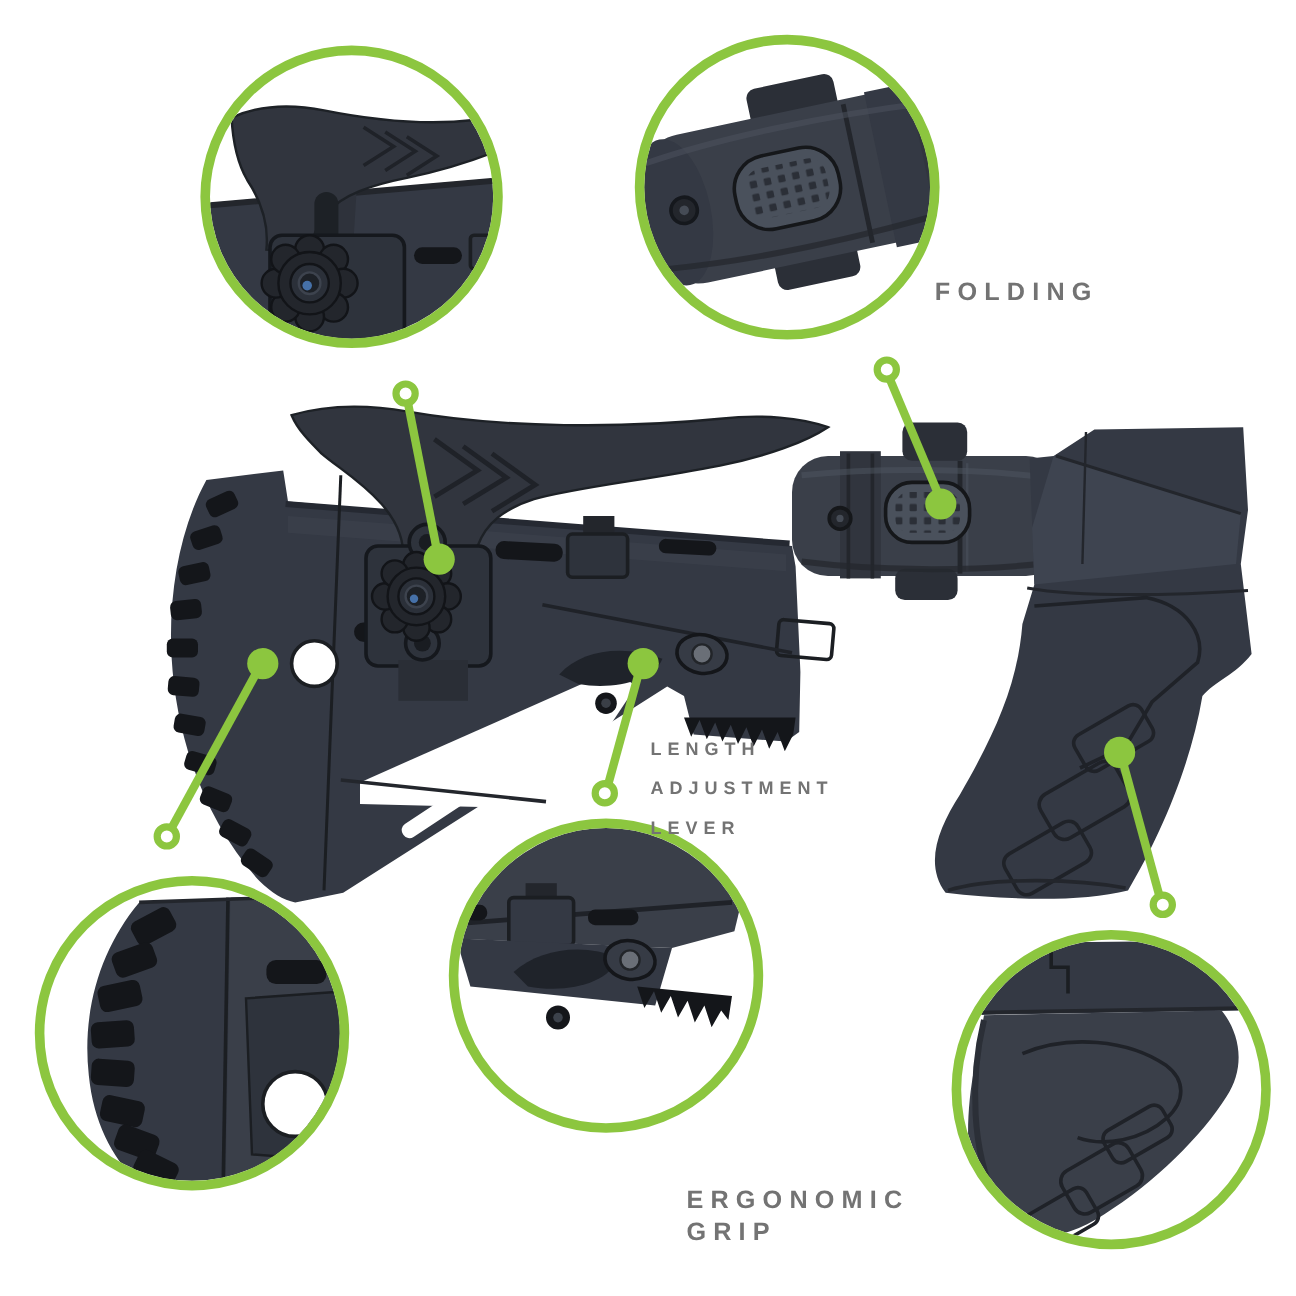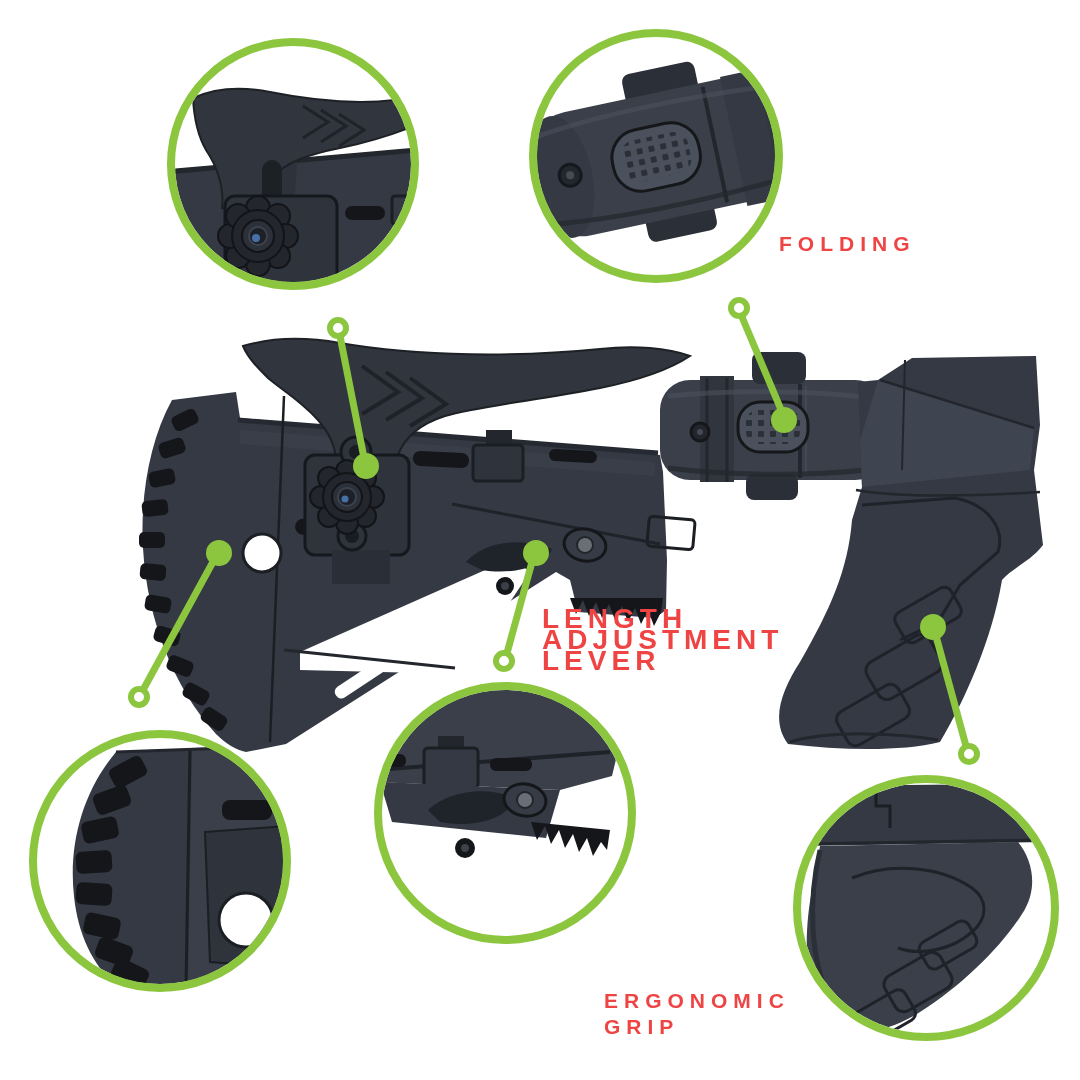--- a/index.html
+++ b/index.html
@@ -5,25 +5,25 @@
   html,body{margin:0;padding:0;background:#ffffff;}
   #canvas{position:relative;width:1080px;height:1080px;background:#ffffff;overflow:hidden;
           font-family:"Liberation Sans", sans-serif;}
   #diagram-svg{position:absolute;left:0;top:0;}
   .feature-label{
     position:absolute;
     font-weight:700;
     font-size:21px;
     letter-spacing:6px;
     line-height:26px;
-    color:#ef4444;
+    color:#737373;
     white-space:pre-line;
     text-transform:uppercase;
   }
-  #label-length{line-height:21px;font-size:28px;letter-spacing:5px;}
+  #label-length{line-height:33px;font-size:15px;letter-spacing:5px;}
   #label-cheek{line-height:24px;}
   #label-folding{line-height:24px;}
 </style>
 </head>
 <body>
 
 <div id="canvas">
 
 <svg id="diagram-svg" width="1080" height="1080" viewBox="0 0 1080 1080" xmlns="http://www.w3.org/2000/svg">
 
@@ -321,16 +321,16 @@
 </svg>
 
 
   <div id="label-folding" class="feature-label" style="left:779px; top:232px;">FOLDING</div>
 
   <div id="label-length" class="feature-label" style="left:542px; top:608px;">LENGTH
 ADJUSTMENT
 LEVER</div>
 
 
-  <div id="label-ergonomic" class="feature-label" style="left:604px; top:988px;">ERGONOMIC
+  <div id="label-ergonomic" class="feature-label" style="left:572px; top:988px;">ERGONOMIC
 GRIP</div>
 
 </div>
 
 </body></html>

